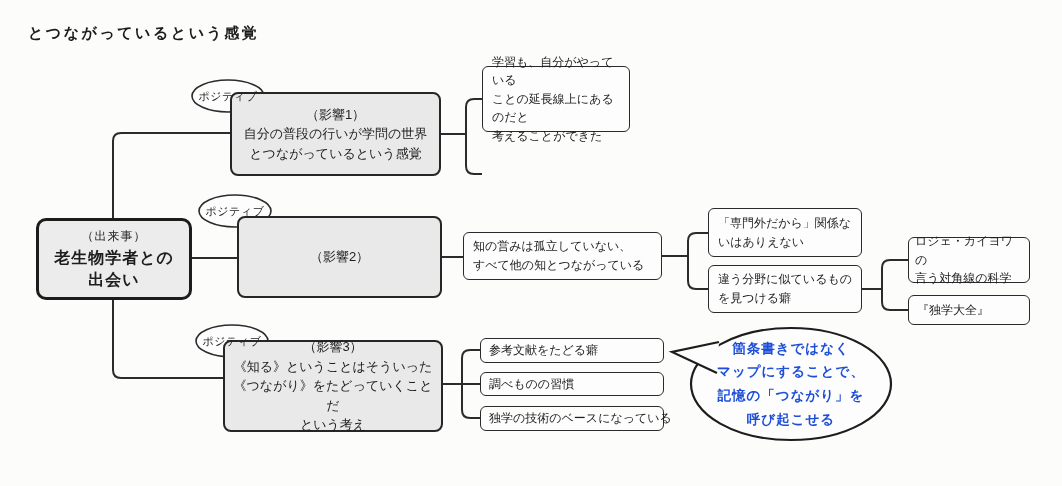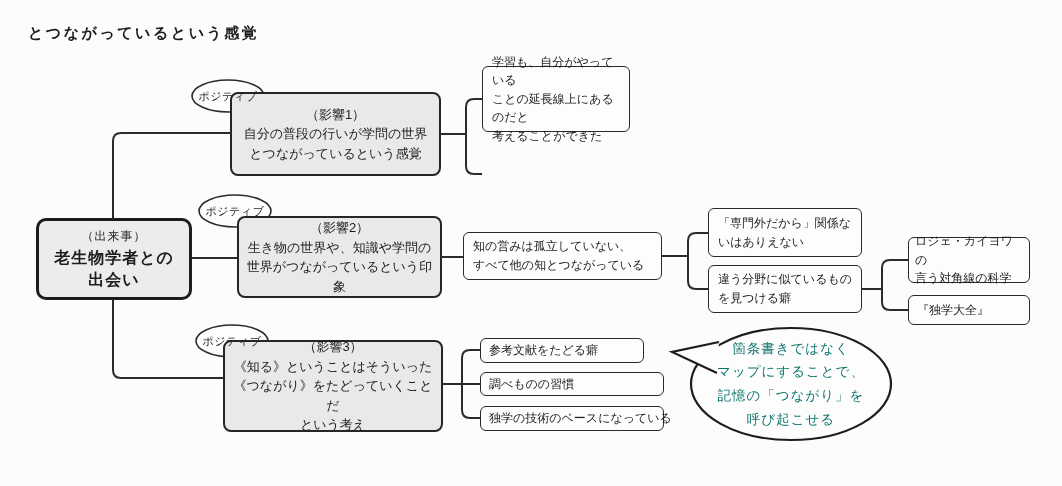--- a/index.html
+++ b/index.html
@@ -34,21 +34,21 @@
     font-size:12px;line-height:1.55;padding:5px 9px;
     display:flex;align-items:center;text-align:left;
     white-space:pre-line;
   }
   .leaf.single{white-space:nowrap;padding:3px 8px;}
   .bubble-text{
     position:absolute;display:flex;align-items:center;justify-content:center;
     text-align:center;pointer-events:none;
   }
   .pos-label{font-size:11px;letter-spacing:.5px;color:#222;}
-  .note-text{font-size:13.5px;font-weight:normal;line-height:1.75;letter-spacing:1px;white-space:pre-line;color:#0f766e;}
+  .note-text{font-size:13.5px;font-weight:bold;line-height:1.75;letter-spacing:1px;white-space:pre-line;color:#1d4ed8;}
 </style>
 </head>
 <body>
 
 <div class="stage">
 
   <svg class="layer" viewBox="0 0 1062 486" xmlns="http://www.w3.org/2000/svg">
     <g stroke="#2b2b2b" stroke-width="2" fill="none">
 
       <path d="M113,218 V141 Q113,133 121,133 H230"></path>
@@ -96,22 +96,20 @@
 出会い</div>
   </div>
 
   <div class="node influence" style="left:230px;top:92px;width:211px;height:84px;">
     <div class="head">（影響1）</div>
     <div class="body">自分の普段の行いが学問の世界
 とつながっているという感覚</div>
   </div>
   <div class="node influence" style="left:237px;top:216px;width:205px;height:82px;">
     <div class="head">（影響2）</div>
-    <div class="body">生き物の世界や、知識や学問の
-世界がつながっているという印象</div>
   </div>
   <div class="node influence" style="left:223px;top:340px;width:220px;height:92px;">
     <div class="head">（影響3）</div>
     <div class="body">《知る》ということはそういった
 《つながり》をたどっていくことだ
 という考え</div>
   </div>
 
   <div class="bubble-text" style="left:192px;top:80px;width:72px;height:32px;">
     <span class="pos-label">ポジティブ</span>
@@ -130,21 +128,21 @@
   <div class="leaf" style="left:463px;top:232px;width:199px;height:48px;">知の営みは孤立していない、
 すべて他の知とつながっている</div>
   <div class="leaf" style="left:708px;top:208px;width:154px;height:49px;">「専門外だから」関係な
 いはありえない</div>
   <div class="leaf" style="left:708px;top:265px;width:154px;height:48px;">違う分野に似ているもの
 を見つける癖</div>
   <div class="leaf" style="left:908px;top:237px;width:122px;height:46px;padding:4px 6px;">ロジェ・カイヨワの
 言う対角線の科学</div>
   <div class="leaf single" style="left:908px;top:295px;width:122px;height:30px;">『独学大全』</div>
 
-  <div class="leaf single" style="left:480px;top:338px;width:164px;height:25px;">参考文献をたどる癖</div>
+  <div class="leaf single" style="left:480px;top:338px;width:184px;height:25px;">参考文献をたどる癖</div>
   <div class="leaf single" style="left:480px;top:372px;width:184px;height:24px;">調べものの習慣</div>
   <div class="leaf single" style="left:480px;top:406px;width:184px;height:25px;">独学の技術のベースになっている</div>
 
   <div class="bubble-text" style="left:691px;top:329px;width:200px;height:110px;">
     <span class="note-text">箇条書きではなく
 マップにすることで、
 記憶の「つながり」を
 呼び起こせる</span>
   </div>
 

